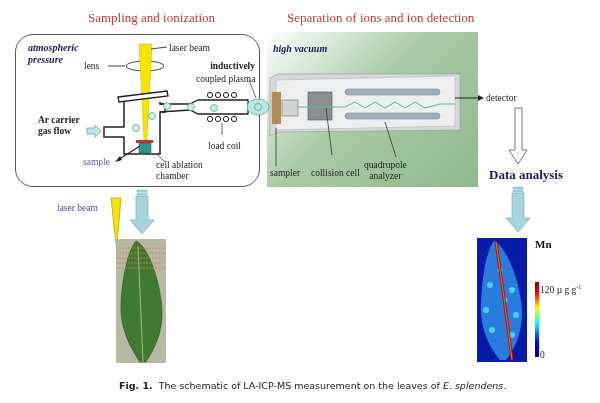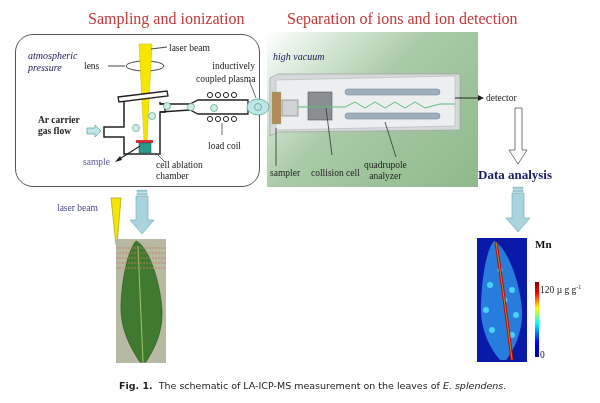--- a/index.html
+++ b/index.html
@@ -1,23 +1,23 @@
 <!DOCTYPE html>
 <html><head>
 <meta charset="utf-8">
 <style>
   html, body { margin: 0; padding: 0; background: #ffffff; }
   body { width: 600px; height: 403px; position: relative; overflow: hidden; font-family: "Liberation Serif", serif; }
   .abs { position: absolute; }
-  .section-title { color: #c0393b; font-size: 16px; white-space: nowrap; }
+  .section-title { color: #c0393b; font-size: 13px; white-space: nowrap; }
   .lbl { font-size: 9.5px; color: #222; white-space: nowrap; line-height: 11px; }
-  .italic-bold { font-style: italic; font-weight: normal; color: #1a1a55; font-size: 10px; line-height: 12px; margin-top: 8px; }
+  .italic-bold { font-style: italic; font-weight: bold; color: #1a1a55; font-size: 10px; line-height: 12px; }
   .atm-box { left: 15px; top: 34px; width: 243px; height: 151px; border: 1.5px solid #555; border-radius: 18px; background: #fff; }
   .vac-box { left: 267px; top: 32px; width: 211px; height: 155px; background: linear-gradient(135deg, #ffffff 0%, #dfeee0 15%, #a9caa6 45%, #8fb98d 100%); }
-  .data-analysis { color: #1a1a66; font-weight: bold; font-size: 13px; white-space: nowrap; }
+  .data-analysis { color: #1a1a66; font-weight: bold; font-size: 13px; white-space: nowrap; padding-left: 11px; }
   .caption { font-family: "DejaVu Sans", sans-serif; font-size: 9.5px; color: #222; white-space: nowrap; padding-left: 35px; }
   .caption b { font-weight: bold; }
   .caption i { font-style: italic; }
   svg { position: absolute; overflow: visible; }
 </style>
 </head>
 <body>
 
 <div class="abs section-title" style="left:88px; top:10px;">Sampling and ionization</div>
 <div class="abs section-title" style="left:287px; top:10px;">Separation of ions and ion detection</div>
@@ -73,21 +73,21 @@
   <circle cx="258" cy="107" r="3.5" fill="none" stroke="#4a8" stroke-width="0.8"></circle>
   <line x1="249" y1="80" x2="256" y2="98" stroke="#444" stroke-width="0.8"></line>
 
   <polygon points="87,128 95,128 95,125 101,131 95,137 95,134 87,134" fill="#bfe5e6" stroke="#6aa" stroke-width="0.8"></polygon>
 
   <line x1="157" y1="154" x2="165" y2="162" stroke="#444" stroke-width="0.8"></line>
 </svg>
 
 <div class="abs lbl" style="left:169px; top:43px;">laser beam</div>
 <div class="abs lbl" style="left:84px; top:61px;">lens</div>
-<div class="abs lbl" style="left:195px; top:61px; text-align:right; width:60px;">
+<div class="abs lbl" style="left:195px; top:61px; text-align:right; width:60px;font-weight:bold;">
   <div>inductively</div>
 </div>
 <div class="abs lbl" style="left:196px; top:74px;">coupled plasma</div>
 <div class="abs lbl" style="left:38px; top:115px;font-weight:bold;">
   <div>Ar carrier</div>
   <div>gas flow</div>
 </div>
 <div class="abs lbl" style="left:200px; top:141px;padding-left:8px;">load coil</div>
 <div class="abs lbl" style="left:83px; top:157px; color:#5a5a9a;">sample</div>
 <div class="abs lbl" style="left:156px; top:160px;">

